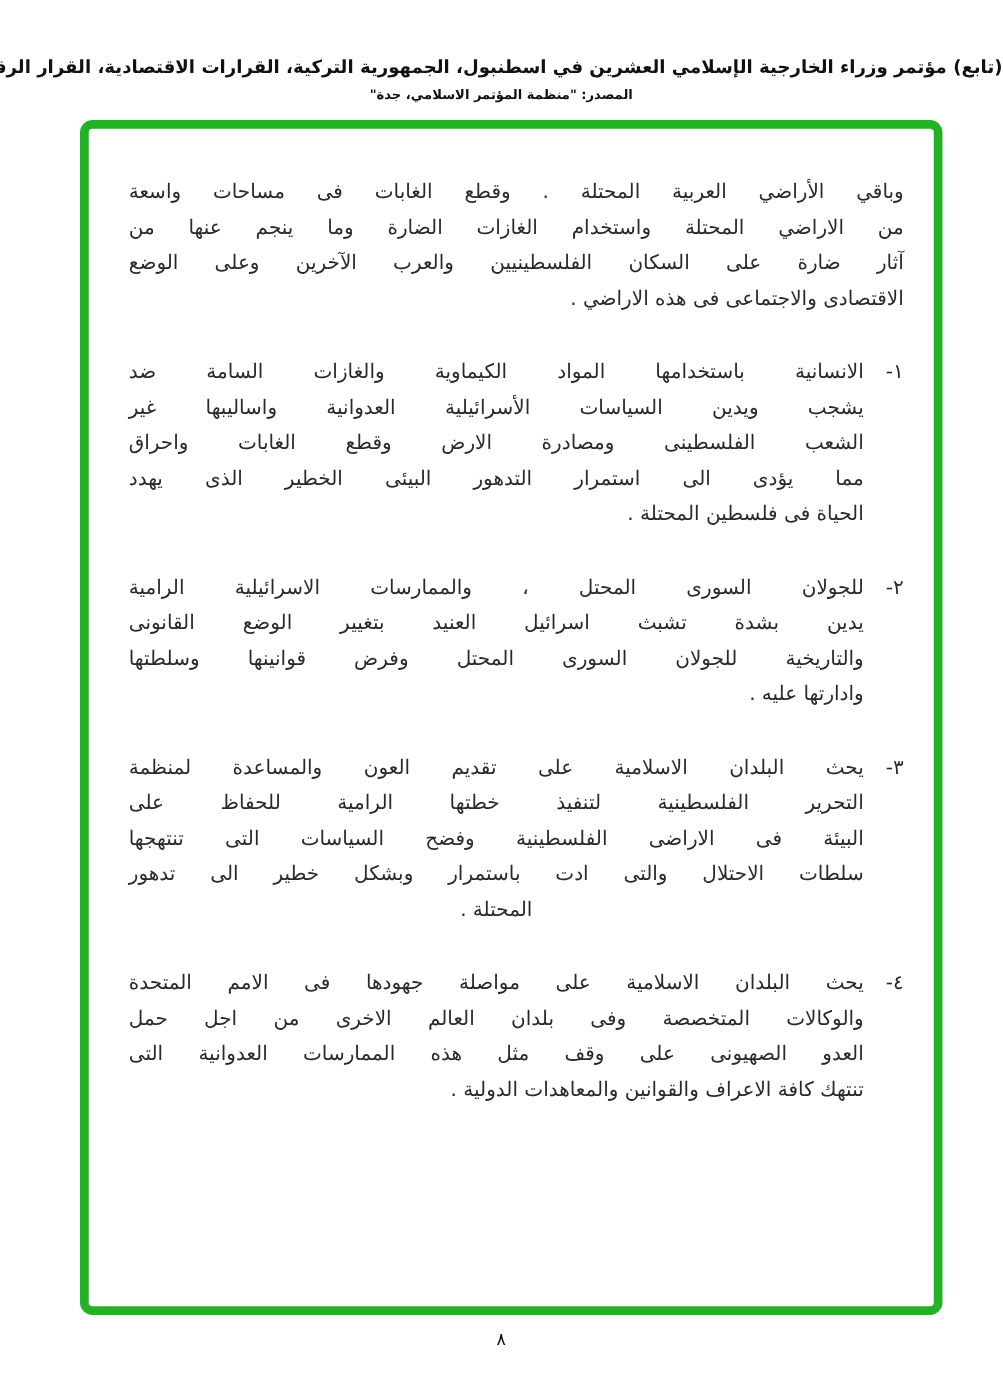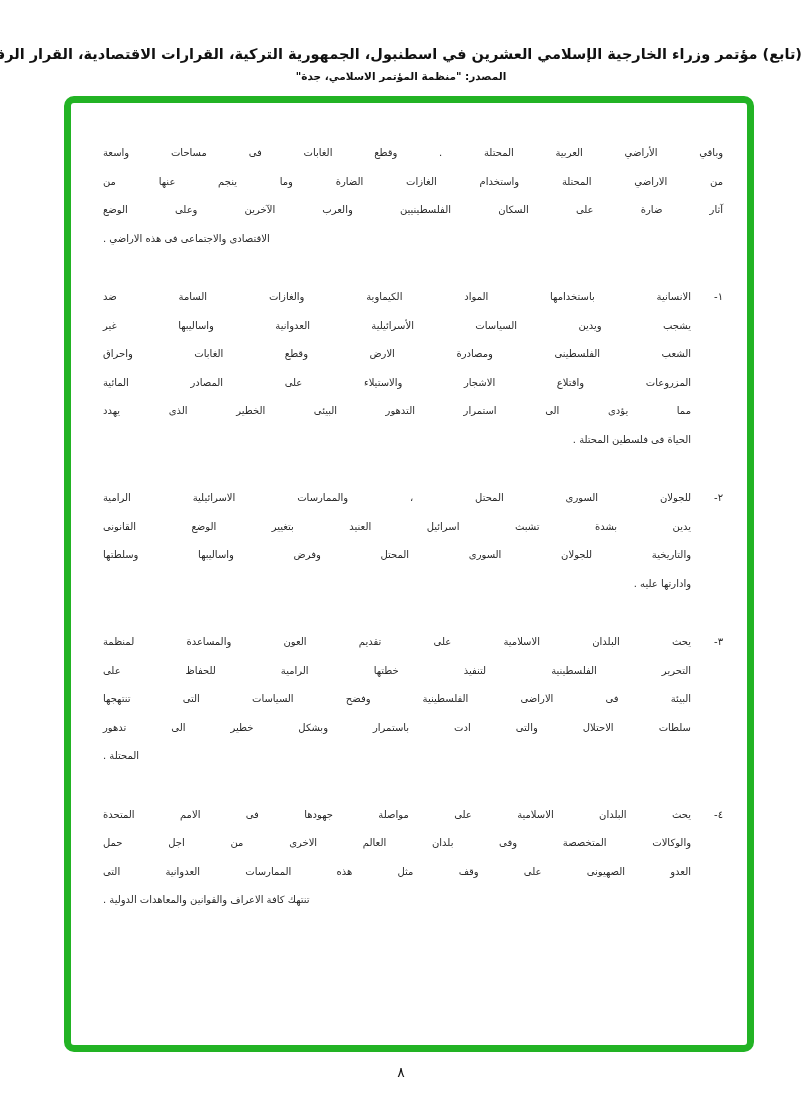--- a/index.html
+++ b/index.html
@@ -37,28 +37,28 @@
     margin: 14px 48px 0 0;
     width: 690px;
     height: 956px;
     border: 7px solid #22b324; 
     border-radius: 10px;
     background: #ffffff;
   }
   .content {
     padding: 36px 24px 0 32px;
     color: #2a2a2a;
-    font-size: 10px;
+    font-size: 16px;
     line-height: 28.5px;
   }
   .intro .line { margin: 0; }
   .line.justify { text-align: justify; text-align-last: justify; }
-  .line.right   { text-align: left; }
+  .line.right   { text-align: right; }
   .line.center  { }
-  .line.left    { text-align: left; }
+  .line.left    { text-align: center; }
   .items { margin-top: 0; }
   .item {
     display: flex;
     gap: 6px;
     margin-top: 30px;
     align-items: flex-start;
   }
   .item-num {
     flex: none;
     width: 26px;
@@ -91,31 +91,30 @@
           <div class="line justify">آثار ضارة على السكان الفلسطينيين والعرب الآخرين وعلى الوضع</div>
           <div class="line right">الاقتصادى والاجتماعى فى هذه الاراضي .</div>
         </div>
       <div class="items">
           <div class="item">
             <div class="item-num">١-</div>
             <div class="item-text">
               <div class="line justify">الانسانية باستخدامها المواد الكيماوية والغازات السامة ضد</div>
               <div class="line justify">يشجب ويدين السياسات الأسرائيلية العدوانية واساليبها غير</div>
               <div class="line justify">الشعب الفلسطينى ومصادرة الارض وقطع الغابات واحراق</div>
-              <div class="line justify">المزروعات واقتلاع الاشجار والاستيلاء على المصادر المائية</div>
               <div class="line justify">مما يؤدى الى استمرار التدهور البيئى الخطير الذى يهدد</div>
               <div class="line center">الحياة فى فلسطين المحتلة .</div>
             </div>
           </div>
           <div class="item">
             <div class="item-num">٢-</div>
             <div class="item-text">
               <div class="line justify">للجولان السورى المحتل ، والممارسات الاسرائيلية الرامية</div>
               <div class="line justify">يدين بشدة تشبث اسرائيل العنيد بتغيير الوضع القانونى</div>
-              <div class="line justify">والتاريخية للجولان السورى المحتل وفرض واساليبها وسلطتها</div>
+              <div class="line justify">والتاريخية للجولان السورى المحتل وفرض قوانينها وسلطتها</div>
               <div class="line center">وادارتها عليه .</div>
             </div>
           </div>
           <div class="item">
             <div class="item-num">٣-</div>
             <div class="item-text">
               <div class="line justify">يحث البلدان الاسلامية على تقديم العون والمساعدة لمنظمة</div>
               <div class="line justify">التحرير الفلسطينية لتنفيذ خطتها الرامية للحفاظ على</div>
               <div class="line justify">البيئة فى الاراضى الفلسطينية وفضح السياسات التى تنتهجها</div>
               <div class="line justify">سلطات الاحتلال والتى ادت باستمرار وبشكل خطير الى تدهور</div>

